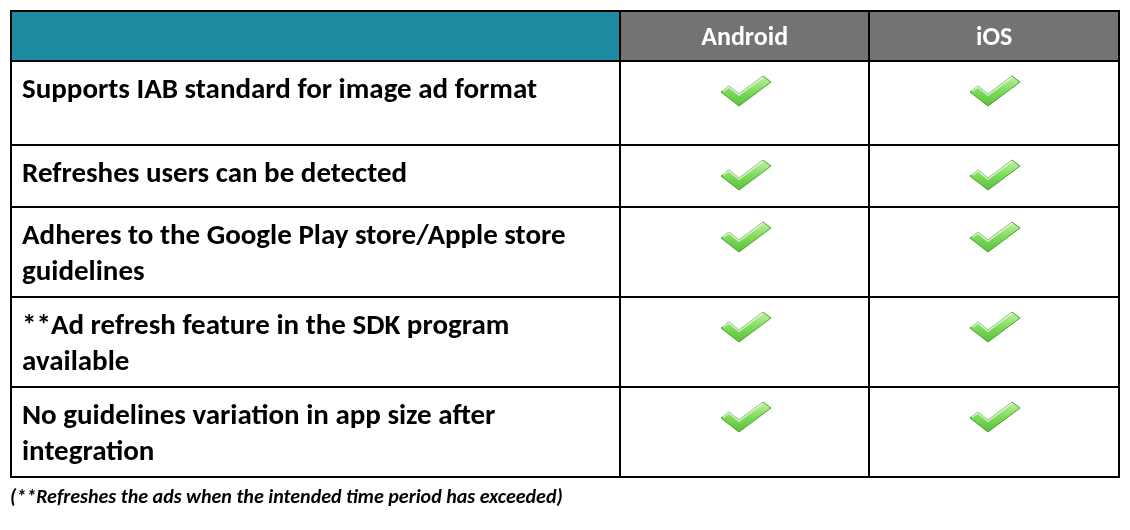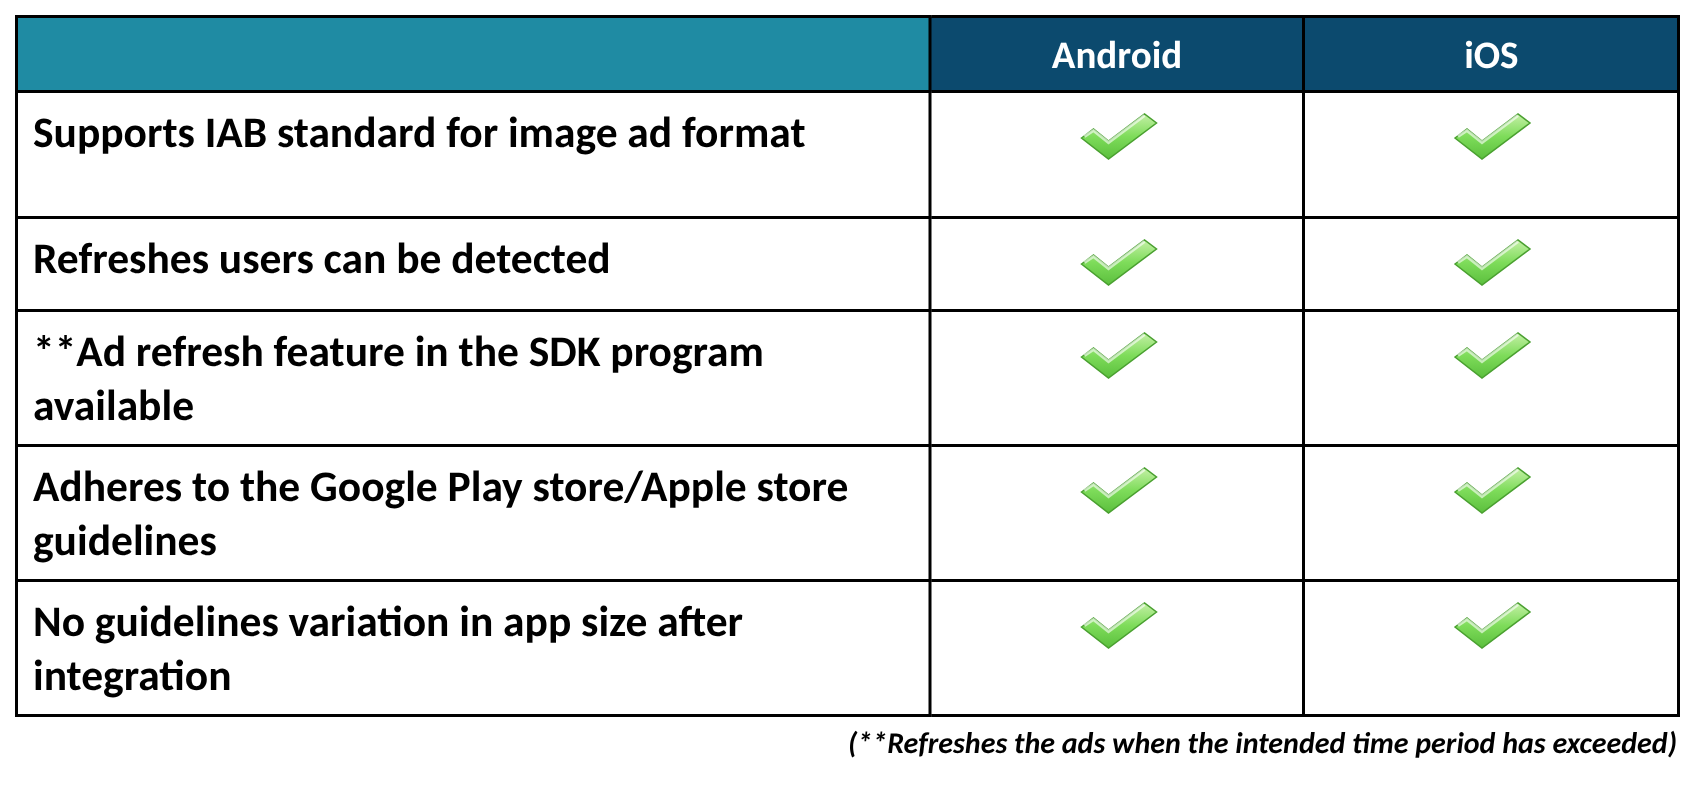--- a/index.html
+++ b/index.html
@@ -20,21 +20,21 @@
     }
     th, td {
       border: 2px solid #000000;
     }
     th.feature-header {
       background: #1f8ba3;
       width: 610px;
       height: 48px;
     }
     th.platform-header {
-      background: #0c4a6e;
+      background: #737373;
       color: #ffffff;
       font-size: 26px;
       font-weight: bold;
       text-align: center;
       width: 250px;
       height: 48px;
       padding: 8px 4px;
     }
     td.feature-cell {
       font-size: 29px;
@@ -60,21 +60,20 @@
     .checkmark-svg {
       width: 56px;
       height: 36px;
       display: inline-block;
     }
     .footnote {
       font-style: italic;
       font-weight: bold;
       font-size: 20px;
       color: #000000;
-      text-align: right;
       width: 1110px;
       padding-top: 6px;
       padding-right: 2px;
     }
   </style>
 </head>
 <body>
 
 <table>
   <thead>
@@ -129,46 +128,46 @@
                 <stop offset="0" stop-color="#c4f0a6"></stop>
                 <stop offset="0.5" stop-color="#7edc5a"></stop>
                 <stop offset="1" stop-color="#5bbf3d"></stop>
               </linearGradient>
             </defs>
             <path d="M4 20 L12 14 L22 22 L46 4 L54 10 L22 34 Z" fill="url(#g1)" stroke="#4aa030" stroke-width="1"></path>
             <path d="M6 19 L12 15 L22 23 L46 5" fill="none" stroke="#ffffff" stroke-width="2" opacity="0.6"></path>
           </svg></td>
       </tr>
       <tr class="row-tall">
+        <td class="feature-cell">Adheres to the Google Play store/Apple store guidelines</td>
+        <td class="check-cell"><svg class="checkmark-svg" viewBox="0 0 56 36">
+            <defs>
+              <linearGradient id="g1" x1="0" y1="0" x2="0" y2="1">
+                <stop offset="0" stop-color="#c4f0a6"></stop>
+                <stop offset="0.5" stop-color="#7edc5a"></stop>
+                <stop offset="1" stop-color="#5bbf3d"></stop>
+              </linearGradient>
+            </defs>
+            <path d="M4 20 L12 14 L22 22 L46 4 L54 10 L22 34 Z" fill="url(#g1)" stroke="#4aa030" stroke-width="1"></path>
+            <path d="M6 19 L12 15 L22 23 L46 5" fill="none" stroke="#ffffff" stroke-width="2" opacity="0.6"></path>
+          </svg></td>
+        <td class="check-cell"><svg class="checkmark-svg" viewBox="0 0 56 36">
+            <defs>
+              <linearGradient id="g1" x1="0" y1="0" x2="0" y2="1">
+                <stop offset="0" stop-color="#c4f0a6"></stop>
+                <stop offset="0.5" stop-color="#7edc5a"></stop>
+                <stop offset="1" stop-color="#5bbf3d"></stop>
+              </linearGradient>
+            </defs>
+            <path d="M4 20 L12 14 L22 22 L46 4 L54 10 L22 34 Z" fill="url(#g1)" stroke="#4aa030" stroke-width="1"></path>
+            <path d="M6 19 L12 15 L22 23 L46 5" fill="none" stroke="#ffffff" stroke-width="2" opacity="0.6"></path>
+          </svg></td>
+      </tr>
+      <tr class="row-tall">
         <td class="feature-cell">**Ad refresh feature in the SDK program available</td>
-        <td class="check-cell"><svg class="checkmark-svg" viewBox="0 0 56 36">
-            <defs>
-              <linearGradient id="g1" x1="0" y1="0" x2="0" y2="1">
-                <stop offset="0" stop-color="#c4f0a6"></stop>
-                <stop offset="0.5" stop-color="#7edc5a"></stop>
-                <stop offset="1" stop-color="#5bbf3d"></stop>
-              </linearGradient>
-            </defs>
-            <path d="M4 20 L12 14 L22 22 L46 4 L54 10 L22 34 Z" fill="url(#g1)" stroke="#4aa030" stroke-width="1"></path>
-            <path d="M6 19 L12 15 L22 23 L46 5" fill="none" stroke="#ffffff" stroke-width="2" opacity="0.6"></path>
-          </svg></td>
-        <td class="check-cell"><svg class="checkmark-svg" viewBox="0 0 56 36">
-            <defs>
-              <linearGradient id="g1" x1="0" y1="0" x2="0" y2="1">
-                <stop offset="0" stop-color="#c4f0a6"></stop>
-                <stop offset="0.5" stop-color="#7edc5a"></stop>
-                <stop offset="1" stop-color="#5bbf3d"></stop>
-              </linearGradient>
-            </defs>
-            <path d="M4 20 L12 14 L22 22 L46 4 L54 10 L22 34 Z" fill="url(#g1)" stroke="#4aa030" stroke-width="1"></path>
-            <path d="M6 19 L12 15 L22 23 L46 5" fill="none" stroke="#ffffff" stroke-width="2" opacity="0.6"></path>
-          </svg></td>
-      </tr>
-      <tr class="row-tall">
-        <td class="feature-cell">Adheres to the Google Play store/Apple store guidelines</td>
         <td class="check-cell"><svg class="checkmark-svg" viewBox="0 0 56 36">
             <defs>
               <linearGradient id="g1" x1="0" y1="0" x2="0" y2="1">
                 <stop offset="0" stop-color="#c4f0a6"></stop>
                 <stop offset="0.5" stop-color="#7edc5a"></stop>
                 <stop offset="1" stop-color="#5bbf3d"></stop>
               </linearGradient>
             </defs>
             <path d="M4 20 L12 14 L22 22 L46 4 L54 10 L22 34 Z" fill="url(#g1)" stroke="#4aa030" stroke-width="1"></path>
             <path d="M6 19 L12 15 L22 23 L46 5" fill="none" stroke="#ffffff" stroke-width="2" opacity="0.6"></path>

